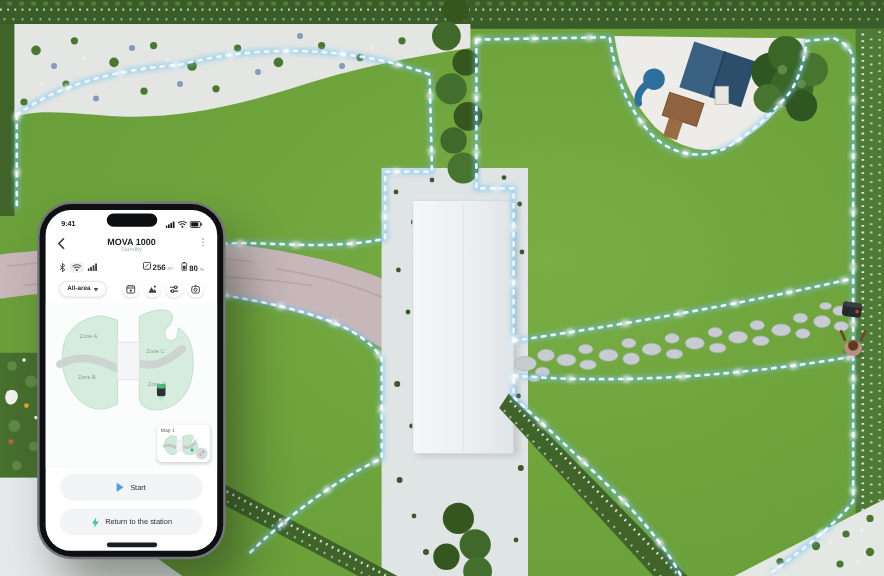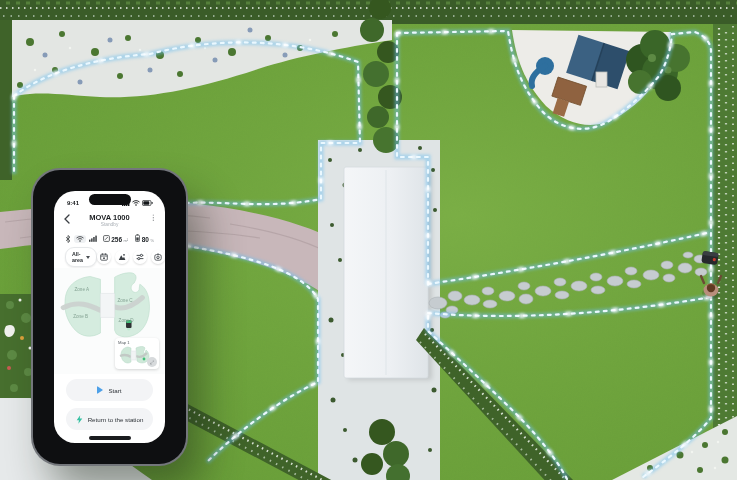--- a/index.html
+++ b/index.html
@@ -1,21 +1,21 @@
 <!DOCTYPE html>
 <html><head>
 <meta charset="utf-8">
 <style>
   html,body{margin:0;padding:0;background:#dfe3e6;}
   .stage{position:relative;width:737px;height:480px;overflow:hidden;font-family:"Liberation Sans",sans-serif;background:#6fa43c;}
   .stage svg.scene{position:absolute;inset:0;display:block;}
 
   
   .phone{position:absolute;left:33px;top:170px;width:153px;height:294px;background:#0e0f11;
-         border-radius:27px;padding:21px;box-sizing:border-box;
+         border-radius:27px;padding:5px;box-sizing:border-box;
          box-shadow:0 0 0 2px #73767b, 16px 26px 40px rgba(25,35,20,.45);}
   .screen{position:relative;width:100%;height:100%;background:#ffffff;border-radius:21px;overflow:hidden;
           display:flex;flex-direction:column;}
   .notch{position:absolute;top:3px;left:50%;transform:translateX(-50%);width:42px;height:11px;background:#0e0f11;border-radius:7px;z-index:5;}
 
   .statusbar{height:15px;display:flex;align-items:center;justify-content:space-between;padding:4px 12px 0 13px;}
   .statusbar .time{font-size:6px;font-weight:bold;color:#15181b;}
   .sb-icons{display:flex;align-items:center;gap:2px;}
 
   .nav{position:relative;height:21px;display:flex;flex-direction:column;align-items:center;justify-content:center;}

